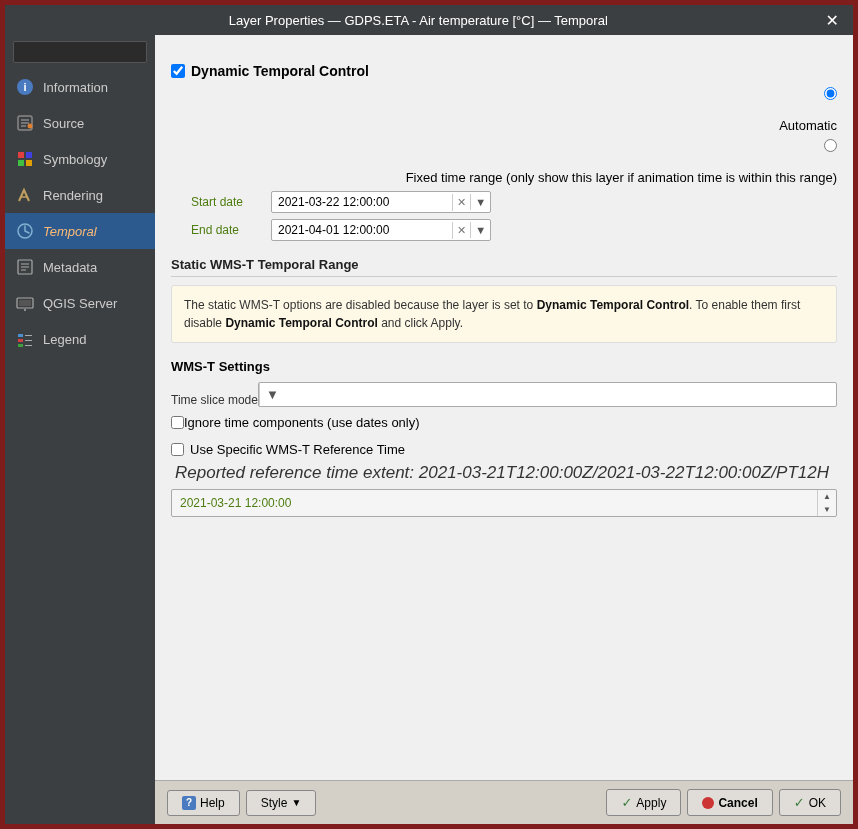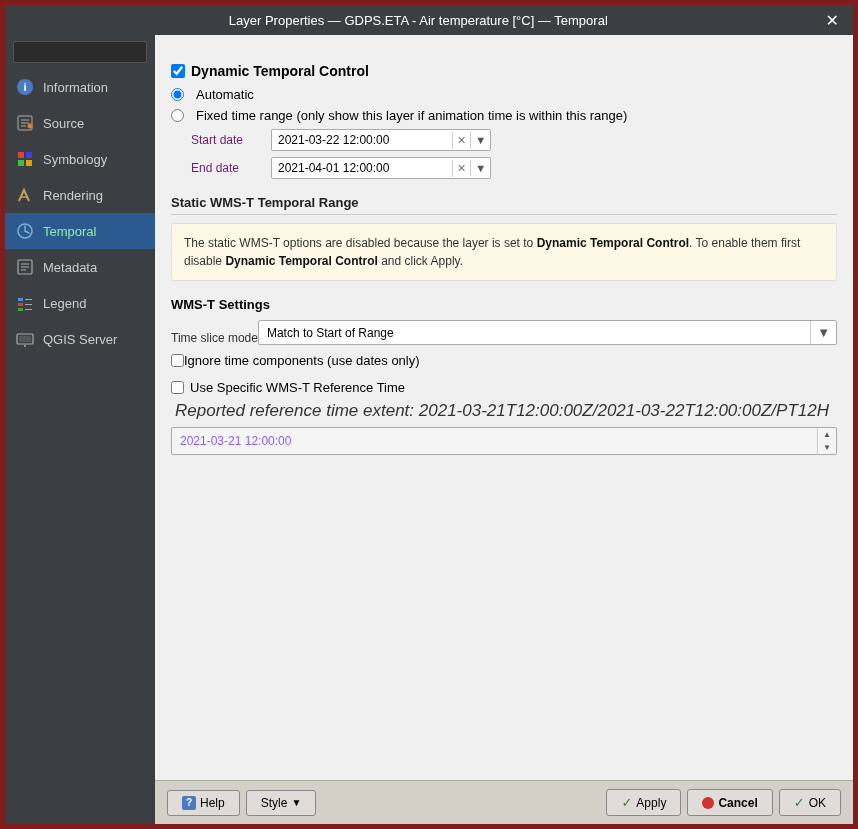--- a/index.html
+++ b/index.html
@@ -10,40 +10,40 @@
     .titlebar { background: #3c3f41; color: white; padding: 6px 10px; display: flex; align-items: center; justify-content: space-between; height: 30px; flex-shrink: 0; }
     .titlebar-title { font-size: 13px; font-weight: normal; flex: 1; text-align: center; }
     .titlebar-close { color: white; background: none; border: none; font-size: 16px; cursor: pointer; padding: 0 4px; }
 
     .content { display: flex; flex: 1; overflow: hidden; }
 
     .sidebar { width: 150px; background: #3c3f41; color: #ccc; display: flex; flex-direction: column; flex-shrink: 0; }
     .search-box { padding: 6px 8px; }
     .search-input { width: 100%; background: #2b2b2b; border: 1px solid #555; color: #ccc; padding: 3px 6px; font-size: 12px; border-radius: 2px; }
     .sidebar-item { display: flex; align-items: center; padding: 8px 10px; cursor: pointer; gap: 8px; color: #ccc; font-size: 13px; }
-    .sidebar-item.active { background: #2d5a8e; color: #86efac; }
+    .sidebar-item.active { background: #2d5a8e; color: #fdba74; font-style: italic; }
     .sidebar-icon { width: 20px; height: 20px; display: flex; align-items: center; justify-content: center; font-size: 14px; flex-shrink: 0; }
 
     .main { flex: 1; display: flex; flex-direction: column; background: #f0f0f0; overflow: hidden; }
 
     .main-content { flex: 1; padding: 28px 16px; overflow-y: auto; background: #f0f0f0; }
 
     .section { margin-bottom: 16px; }
 
     .section-header { font-weight: bold; font-size: 13px; color: #222; margin-bottom: 8px; padding-bottom: 4px; border-bottom: 1px solid #ccc; }
 
     .checkbox-row { display: flex; align-items: center; gap: 6px; margin-bottom: 8px; }
     .checkbox-row input[type=checkbox] { width: 14px; height: 14px; }
     .checkbox-label { font-weight: bold; font-size: 14px; }
 
-    .radio-row { display: flex; align-items: center; gap: 12px; margin-bottom: 6px; }
+    .radio-row { display: flex; align-items: flex-end; gap: 18px; margin-bottom: 6px; flex-direction: column; }
     .radio-row input[type=radio] { width: 13px; height: 13px; }
 
     .date-row { display: flex; align-items: center; margin-bottom: 6px; padding-left: 20px; }
-    .date-label { width: 80px; color: #701a75; font-size: 12px; }
+    .date-label { width: 80px; color: #4d7c0f; font-size: 12px; }
     .date-input-wrapper { display: flex; align-items: center; border: 1px solid #aaa; background: white; border-radius: 2px; }
     .date-input { border: none; outline: none; padding: 3px 6px; font-size: 12px; width: 180px; background: transparent; }
     .date-clear { padding: 2px 4px; color: #777; cursor: pointer; border-left: 1px solid #ccc; font-size: 11px; }
     .date-dropdown { padding: 2px 4px; color: #555; cursor: pointer; border-left: 1px solid #ccc; font-size: 11px; }
 
     .info-box { background: #fef9e7; border: 1px solid #ddd; padding: 10px 12px; border-radius: 3px; font-size: 12px; color: #333; line-height: 1.5; }
     .info-box b { color: #111; }
 
     .wms-settings { margin-top: 12px; }
     .wms-title { font-weight: bold; font-size: 13px; margin-bottom: 8px; }
@@ -57,21 +57,21 @@
     .ignore-row { display: flex; align-items: center; margin-bottom: 12px; }
     .ignore-row input[type=checkbox] { width: 13px; height: 13px; }
 
     .use-specific-row { display: flex; align-items: center; gap: 6px; margin-bottom: 6px; }
     .use-specific-row input[type=checkbox] { width: 13px; height: 13px; }
 
     .reference-note { font-size: 17px; color: #555; font-style: italic; margin-bottom: 6px; padding-left: 4px; }
     .reference-note span { color: #333; }
 
     .ref-input-wrapper { display: flex; align-items: center; border: 1px solid #aaa; background: #f5f5f5; border-radius: 2px; }
-    .ref-input { flex: 1; border: none; outline: none; padding: 4px 8px; font-size: 12px; background: transparent; color: #8b5cf6; }
+    .ref-input { flex: 1; border: none; outline: none; padding: 4px 8px; font-size: 12px; background: transparent; color: #4d7c0f; }
     .ref-spinner { display: flex; flex-direction: column; border-left: 1px solid #ccc; }
     .spinner-up, .spinner-down { padding: 1px 5px; font-size: 8px; cursor: pointer; color: #555; line-height: 1.4; }
 
     .footer { background: #d4d0c8; border-top: 1px solid #aaa; padding: 8px 12px; display: flex; align-items: center; justify-content: space-between; flex-shrink: 0; height: 44px; }
     .footer-left { display: flex; gap: 6px; }
     .footer-right { display: flex; gap: 6px; }
 
     .btn { padding: 5px 14px; border: 1px solid #888; border-radius: 3px; cursor: pointer; font-size: 12px; display: flex; align-items: center; gap: 4px; background: #e0ddd8; }
     .btn-help { }
     .btn-style { }
@@ -163,38 +163,38 @@
               <rect x="2" y="2" width="14" height="14" rx="1" fill="none" stroke="#aaa" stroke-width="1.2"></rect>
               <path d="M5 6h8M5 9h8M5 12h5" stroke="#aaa" stroke-width="1.2"></path>
             </svg>
         </div>
         <span>Metadata</span>
       </div>
 
       <div class="sidebar-item">
         <div class="sidebar-icon">
           <svg width="18" height="18" viewBox="0 0 18 18">
+              <rect x="1" y="4" width="16" height="10" rx="1" fill="none" stroke="#aaa" stroke-width="1.2"></rect>
+              <rect x="3" y="6" width="12" height="6" rx="1" fill="#555"></rect>
+              <circle cx="9" cy="16" r="1" fill="#aaa"></circle>
+            </svg>
+        </div>
+        <span>QGIS Server</span>
+      </div>
+
+      <div class="sidebar-item">
+        <div class="sidebar-icon">
+          <svg width="18" height="18" viewBox="0 0 18 18">
               <rect x="2" y="4" width="5" height="3" fill="#4a90d0"></rect>
               <rect x="2" y="9" width="5" height="3" fill="#d04040"></rect>
               <rect x="2" y="14" width="5" height="3" fill="#40a040"></rect>
               <path d="M9 5.5h7M9 10.5h7M9 15.5h7" stroke="#aaa" stroke-width="1.2"></path>
             </svg>
         </div>
         <span>Legend</span>
-      </div>
-
-      <div class="sidebar-item">
-        <div class="sidebar-icon">
-          <svg width="18" height="18" viewBox="0 0 18 18">
-              <rect x="1" y="4" width="16" height="10" rx="1" fill="none" stroke="#aaa" stroke-width="1.2"></rect>
-              <rect x="3" y="6" width="12" height="6" rx="1" fill="#555"></rect>
-              <circle cx="9" cy="16" r="1" fill="#aaa"></circle>
-            </svg>
-        </div>
-        <span>QGIS Server</span>
       </div>
     </div>
 
     <div class="main">
       <div class="main-content">
 
         <div class="section">
           <div class="checkbox-row">
             <input type="checkbox" checked="" style="">
             <label class="checkbox-label">Dynamic Temporal Control</label>
@@ -235,23 +235,20 @@
             <span>The static WMS-T options are disabled because the layer is set to </span><b>Dynamic Temporal Control</b><span>. To enable them first disable </span><b>Dynamic Temporal Control</b><span> and click Apply.</span>
           </div>
         </div>
 
         <div class="wms-settings section">
           <div class="wms-title">WMS-T Settings</div>
 
           <div class="field-row">
             <span class="field-label">Time slice mode</span>
             <div class="select-wrapper">
-              <select class="select-field">
-                <option>Match to Start of Range</option>
-              </select>
               <span class="select-arrow">▼</span>
             </div>
           </div>
 
           <div class="ignore-row">
             <input type="checkbox" style="">
             <span>Ignore time components (use dates only)</span>
           </div>
 
           <div class="use-specific-row">

